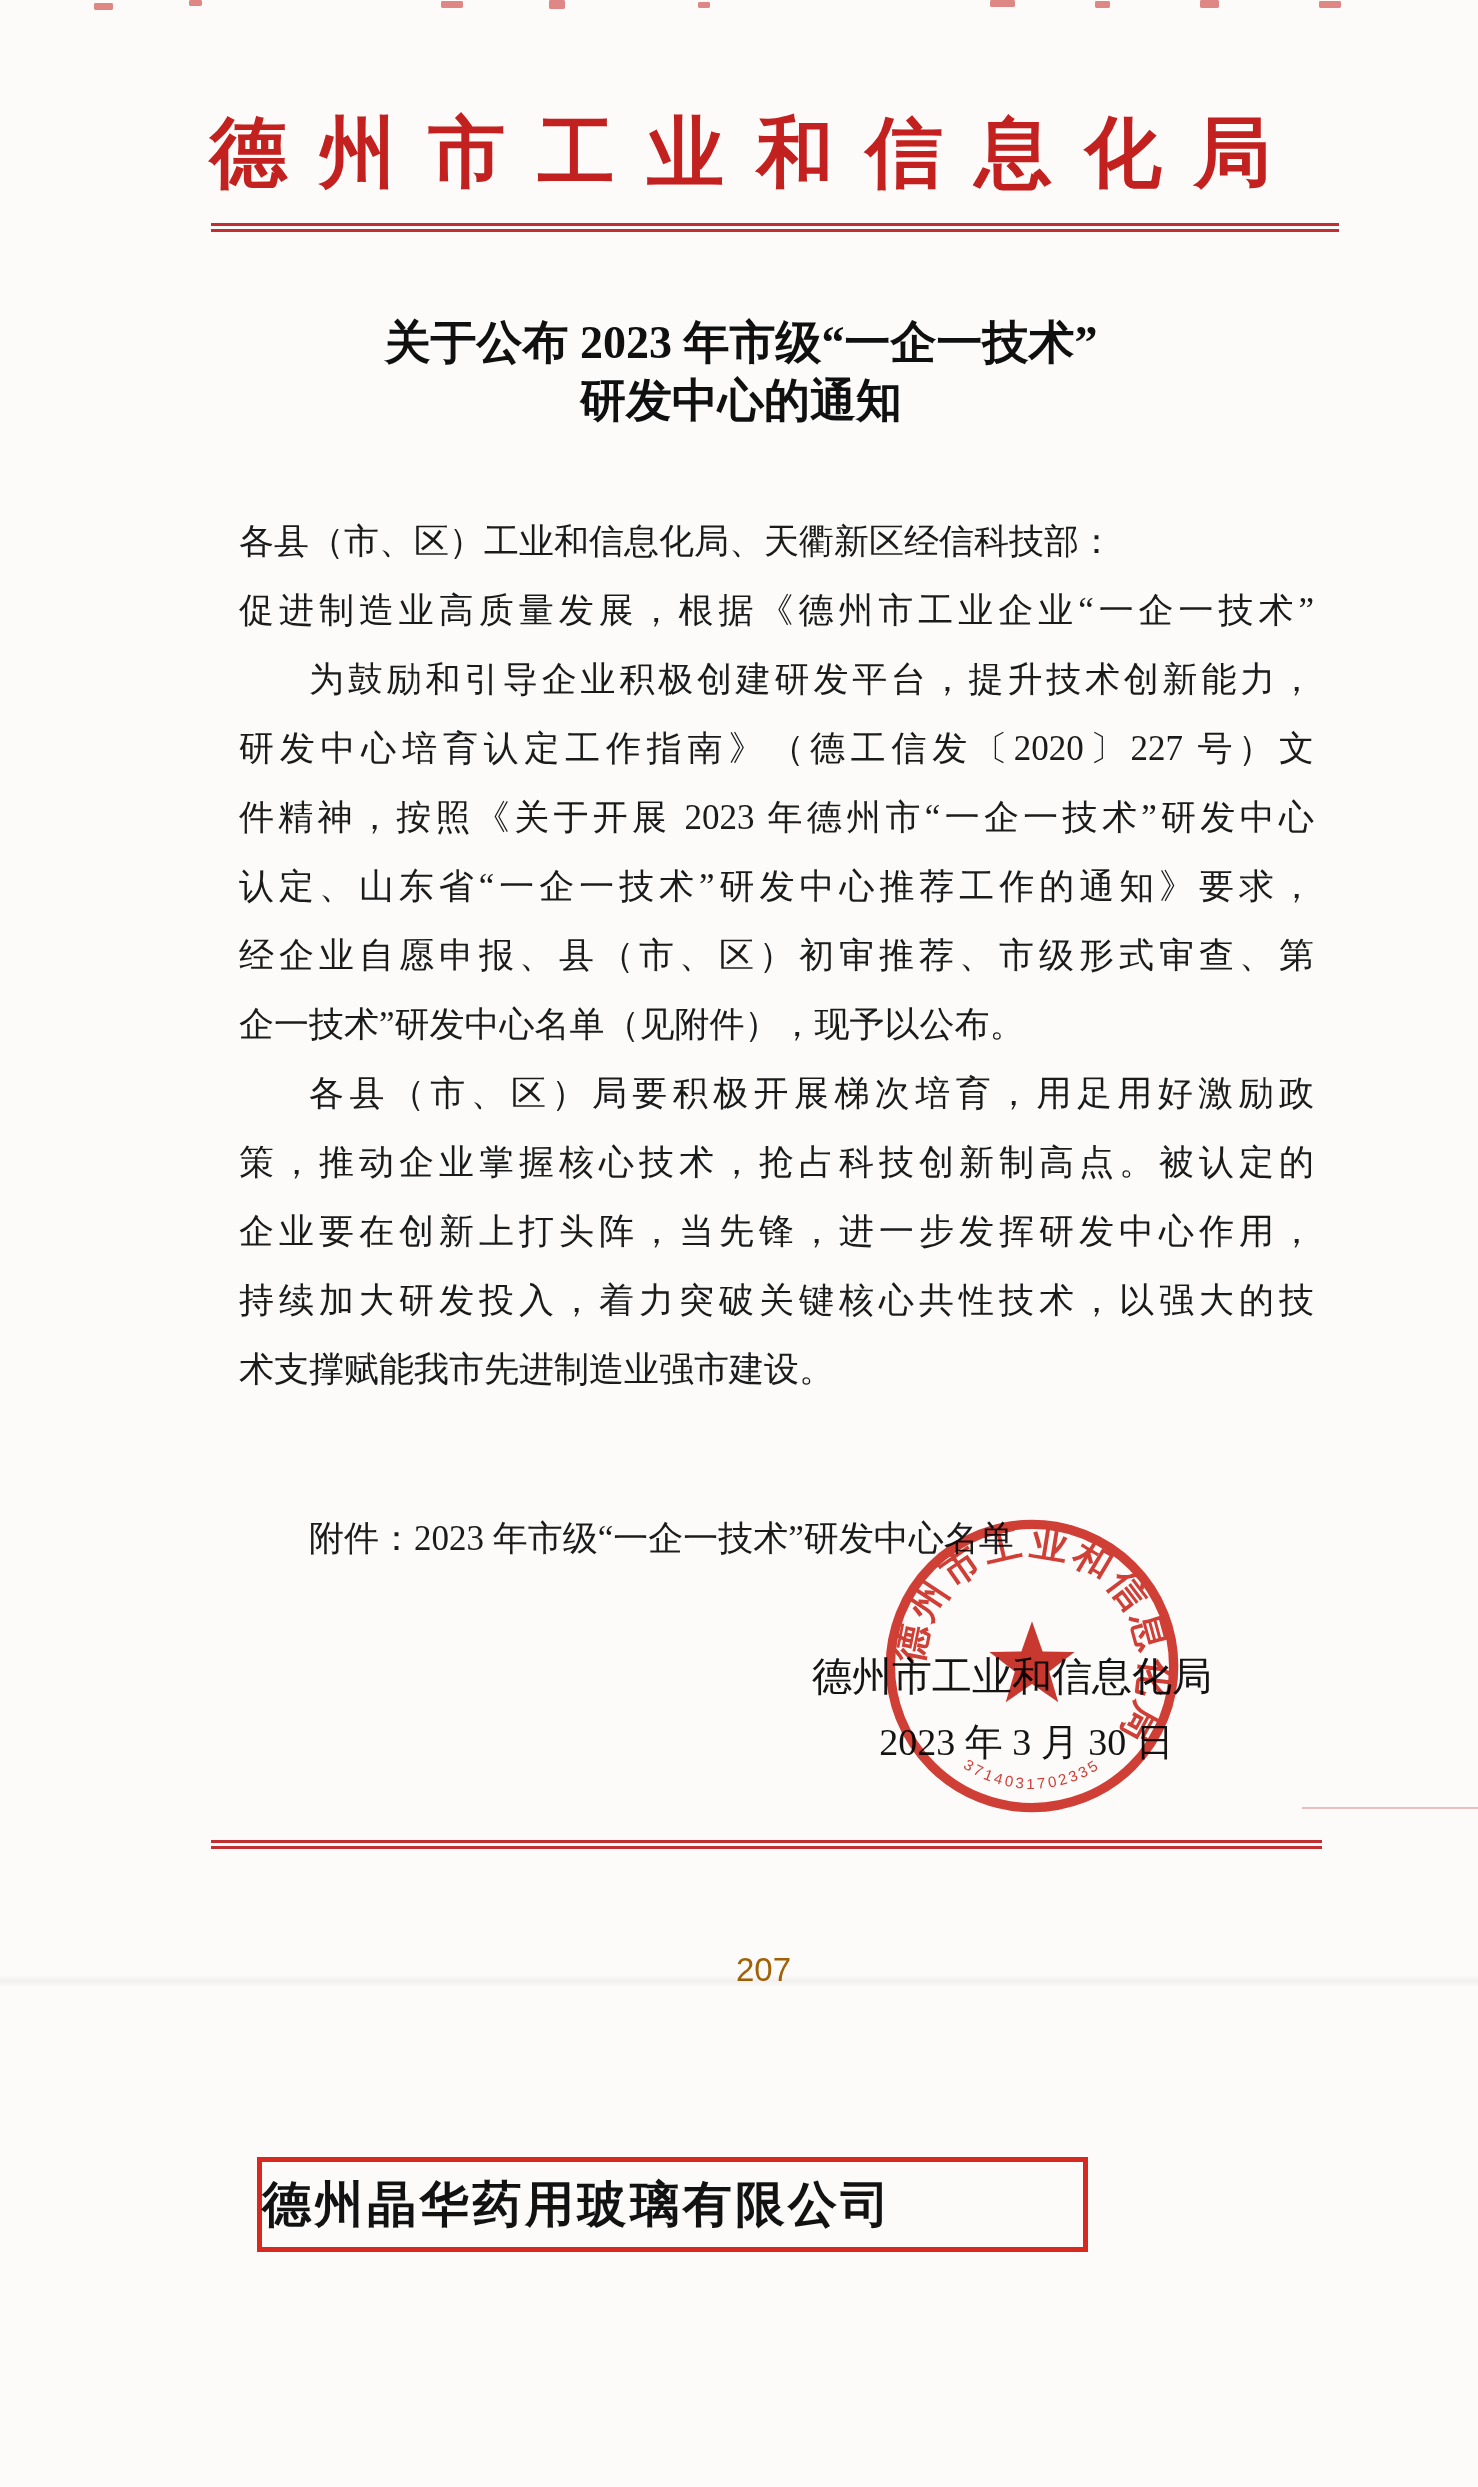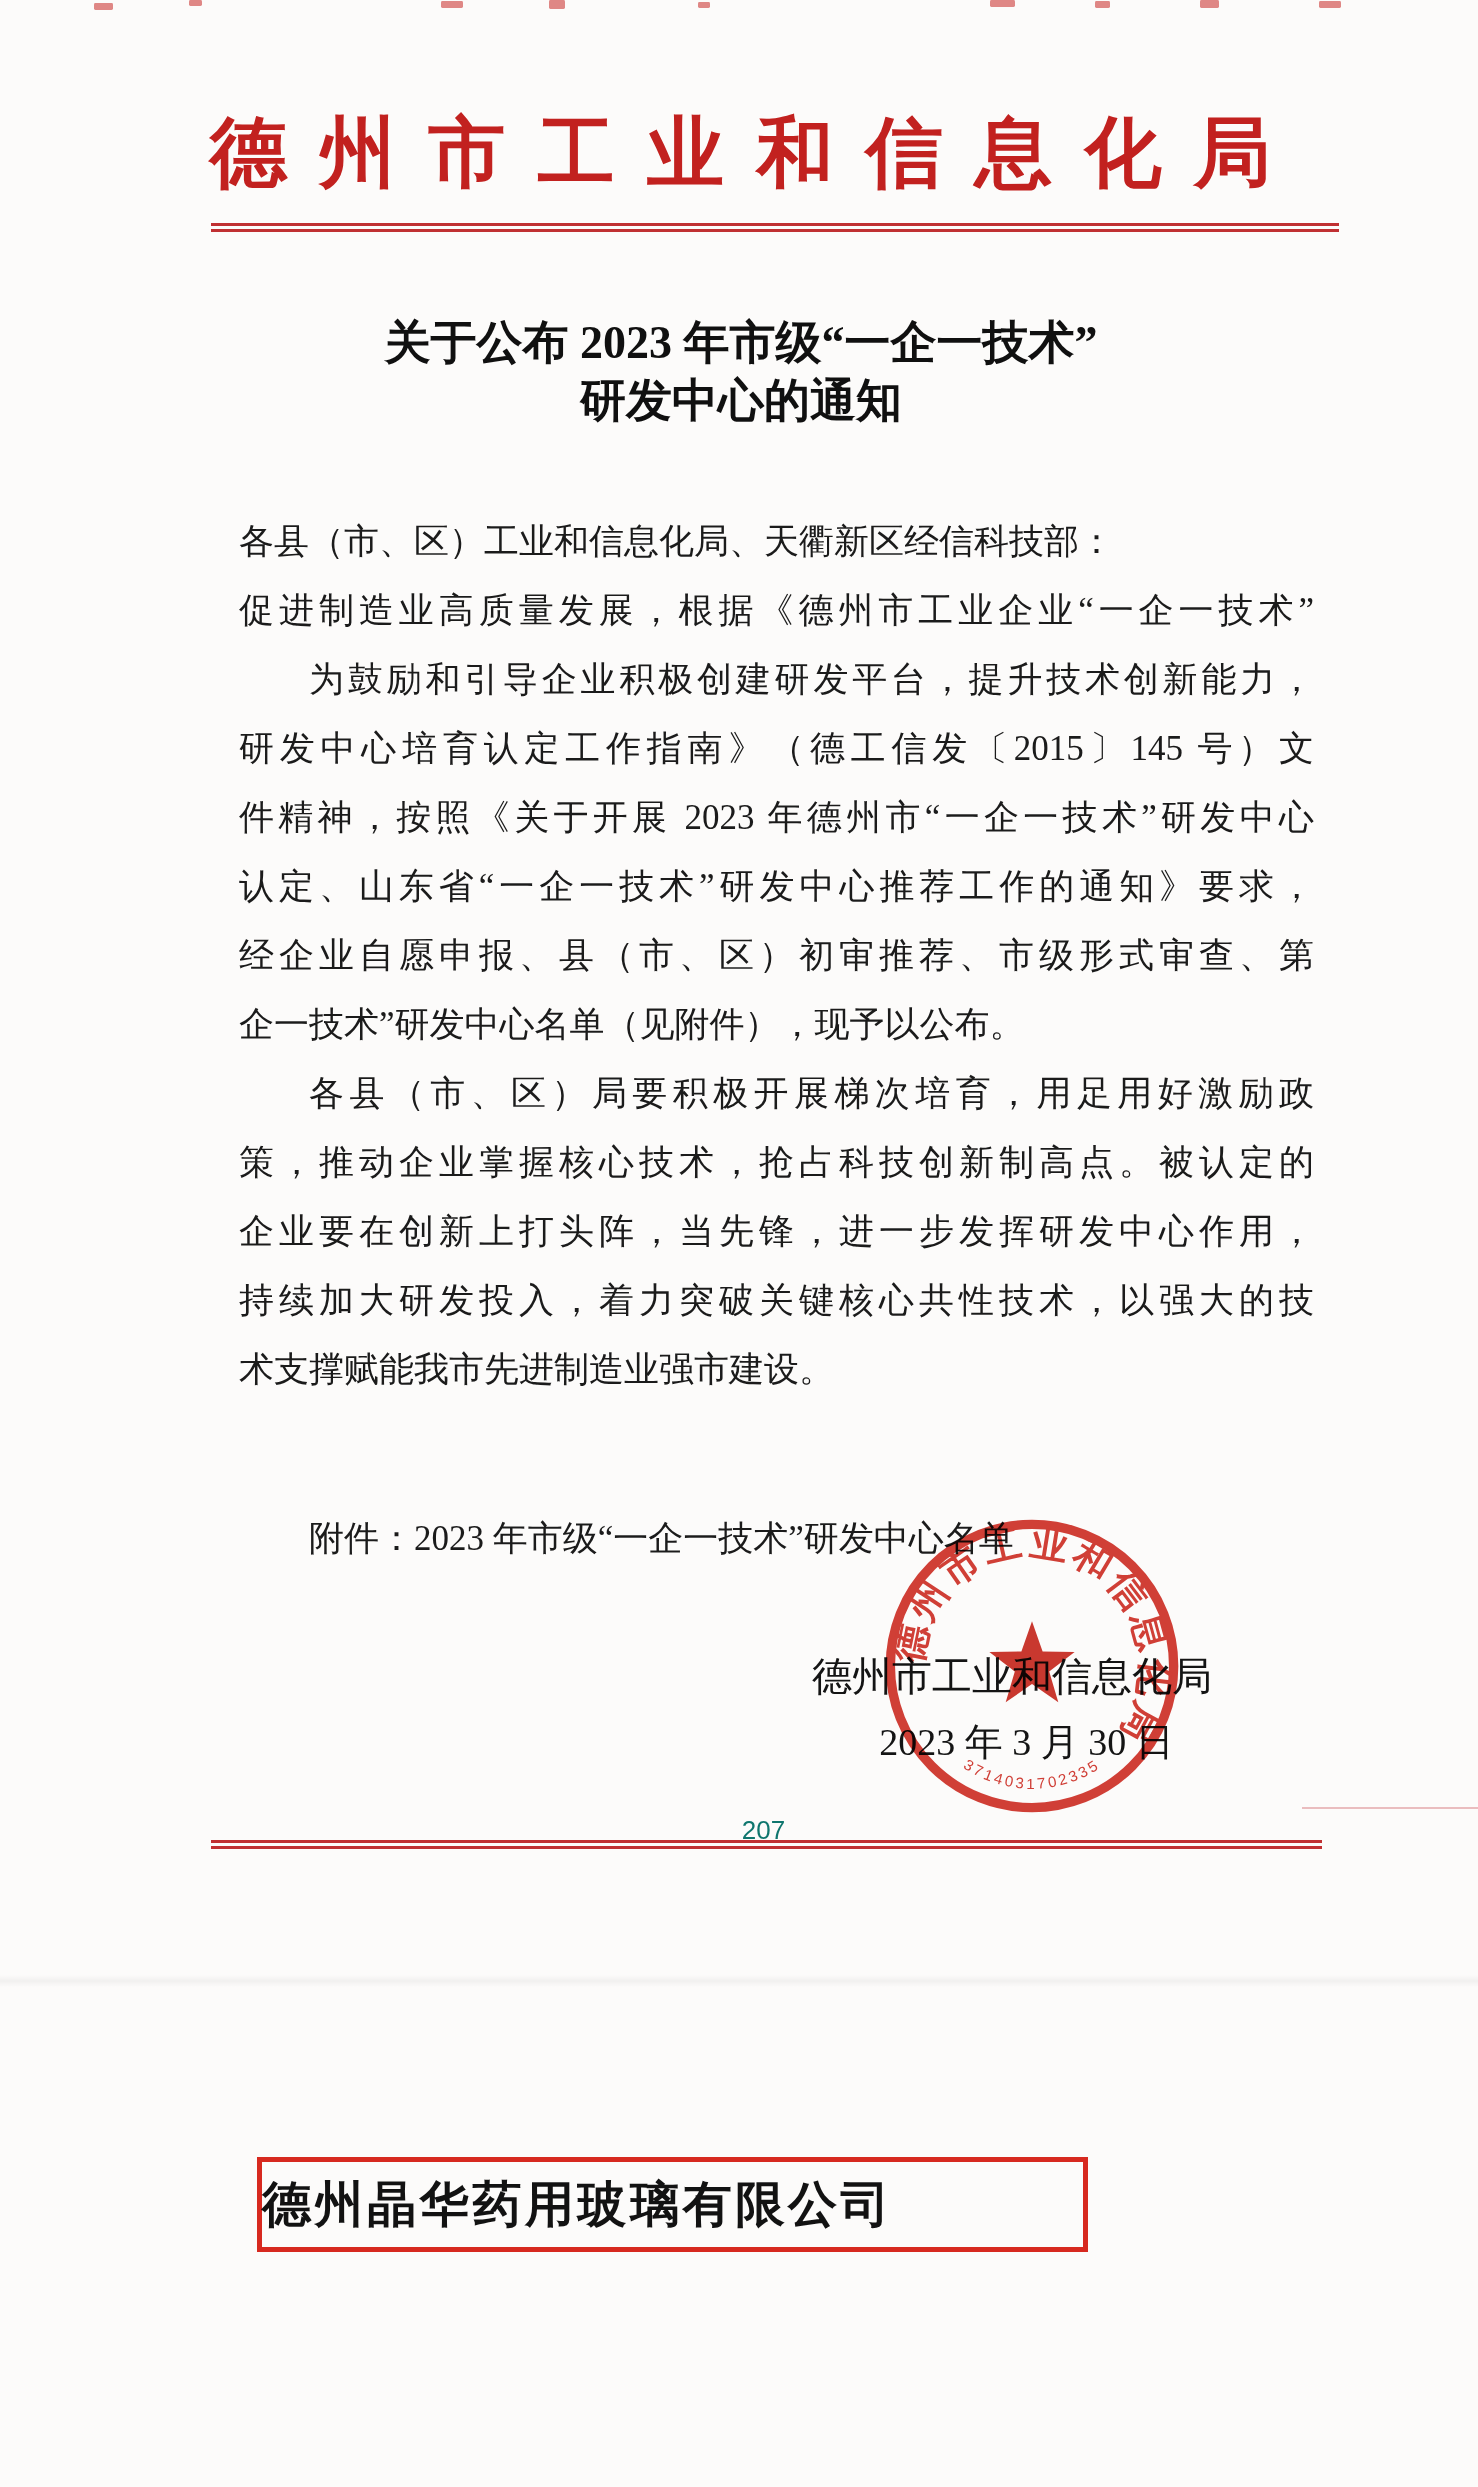--- a/index.html
+++ b/index.html
@@ -48,22 +48,22 @@
   }
   .sign-date{
     position:absolute;left:795px;top:1721px;width:463px;
     font-size:38px;line-height:42px;text-align:center;color:#141414;white-space:nowrap;
   }
   .seal{
     position:absolute;left:873px;top:1507px;width:318px;height:318px;
     mix-blend-mode:multiply;opacity:.92;filter:blur(0.4px);
   }
   .page-number{
-    position:absolute;left:731px;top:1815px;width:65px;
-    font-size:26px;color:#0f766e;text-align:center;
+    position:absolute;left:731px;top:1951px;width:65px;
+    font-size:33px;color:#a16207;text-align:center;
     font-family:"Liberation Sans","DejaVu Sans",sans-serif;
   }
   
   .district{
     position:absolute;left:309px;top:2076px;
     font-size:56px;font-weight:bold;letter-spacing:4.3px;color:#161616;white-space:nowrap;
   }
   .company-box{
     position:absolute;left:257px;top:2157px;width:821px;height:85px;
     border:5.8px solid #d7291f;background:transparent;
@@ -99,21 +99,21 @@
 
   <div class="doc-title">
     <div>关于公布 2023 年市级“一企一技术”</div>
     <div>研发中心的通知</div>
   </div>
 
   <div class="body-block">
     <div class="line ll">各县（市、区）工业和信息化局、天衢新区经信科技部：</div>
     <div class="line jl">促进制造业高质量发展，根据《德州市工业企业“一企一技术”</div>
     <div class="line jl ind">为鼓励和引导企业积极创建研发平台，提升技术创新能力，</div>
-    <div class="line jl">研发中心培育认定工作指南》（德工信发〔2015〕145 号）文</div>
+    <div class="line jl">研发中心培育认定工作指南》（德工信发〔2020〕227 号）文</div>
     <div class="line jl">件精神，按照《关于开展 2023 年德州市“一企一技术”研发中心</div>
     <div class="line jl">认定、山东省“一企一技术”研发中心推荐工作的通知》要求，</div>
     <div class="line jl">经企业自愿申报、县（市、区）初审推荐、市级形式审查、第</div>
     <div class="line ll">企一技术”研发中心名单（见附件），现予以公布。</div>
     <div class="line jl ind">各县（市、区）局要积极开展梯次培育，用足用好激励政</div>
     <div class="line jl">策，推动企业掌握核心技术，抢占科技创新制高点。被认定的</div>
     <div class="line jl">企业要在创新上打头阵，当先锋，进一步发挥研发中心作用，</div>
     <div class="line jl">持续加大研发投入，着力突破关键核心共性技术，以强大的技</div>
     <div class="line ll">术支撑赋能我市先进制造业强市建设。</div>
   </div>

